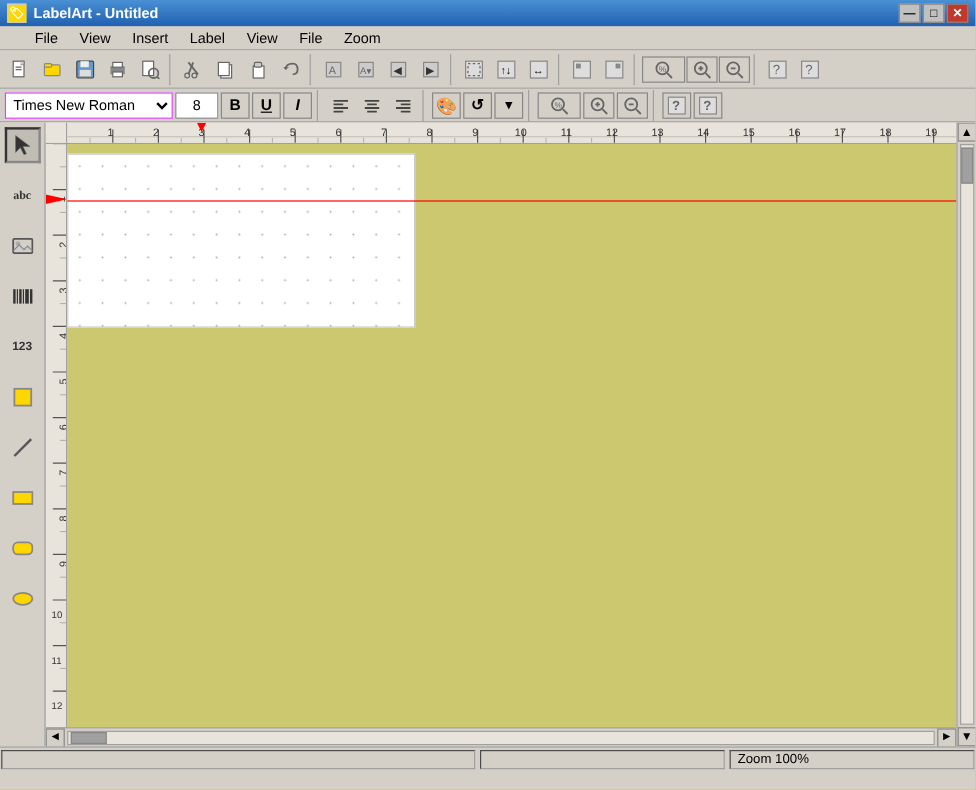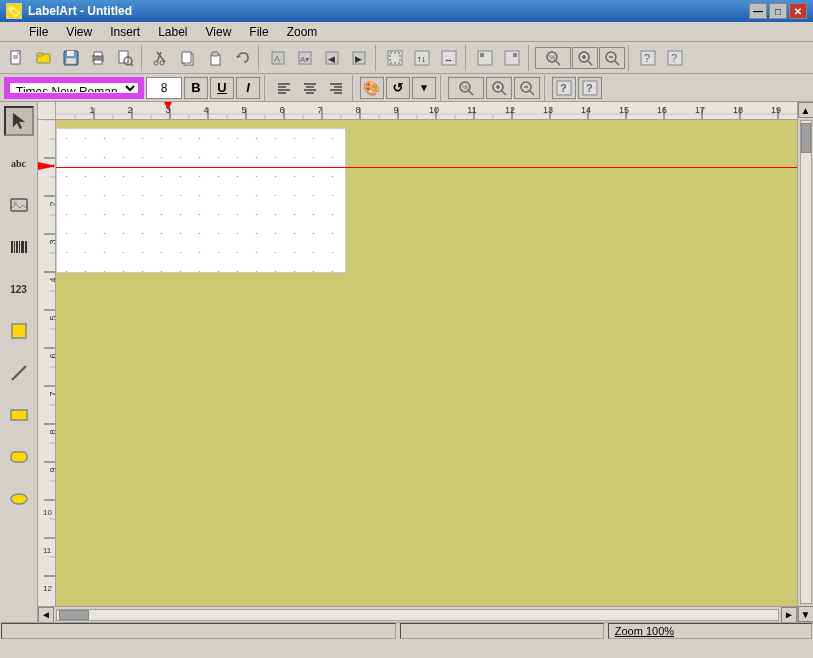--- a/index.html
+++ b/index.html
@@ -71,21 +71,21 @@
       background: #d4d0c8;
       border-bottom: 1px solid #a0a0a0;
       height: 28px;
       display: flex;
       align-items: center;
       padding: 2px 4px;
       gap: 2px;
     }
     #font-select {
       height: 22px; width: 140px; font-size: 12px;
-      border: 6px solid #d946ef; background: white; padding: 1px 2px;
+      border: 1px solid #d946ef; background: white; padding: 1px 2px;
     }
     #font-size {
       height: 22px; width: 36px; font-size: 12px;
       border: 1px solid #888; background: white; padding: 1px 2px; text-align: center;
     }
     .fmt-btn {
       width: 24px; height: 22px;
       background: #d4d0c8;
       border: 1px solid #888;
       display: flex; align-items: center; justify-content: center;
@@ -721,20 +721,20 @@
         <div class="scroll-arrow" style="width:16px;height:16px;background:#d4d0c8;border:1px solid #888;display:flex;align-items:center;justify-content:center;font-size:10px;cursor:pointer;">▲</div>
         <div id="vscroll-track" style="flex:1;width:12px;background:#e8e4dc;border:1px solid #a0a0a0;margin:2px;position:relative;">
           <div class="vscroll-thumb"></div>
         </div>
         <div class="scroll-arrow" style="width:16px;height:16px;background:#d4d0c8;border:1px solid #888;display:flex;align-items:center;justify-content:center;font-size:10px;cursor:pointer;">▼</div>
       </div>
     </div>
   </div>
 </div>
 
-<div id="statusbar" style="height:20px; background:#d4d0c8; border-top:1px solid #a0a0a0; display:flex; align-items:flex-start; padding:0 1px; gap:4px;text-decoration:underline;">
+<div id="statusbar" style="height:20px; background:#d4d0c8; border-top:1px solid #a0a0a0; display:flex; align-items:center; padding:0 1px; gap:4px;">
   <div class="status-section" style="flex:2;"></div>
   <div class="status-section" style="flex:1;"></div>
   <div class="status-section" style="flex:1;">
     <span>Zoom 100%</span>
     <span style="color:blue; margin-left:4px;margin-top:37px;">W100</span>
   </div>
 </div>
 
 </body></html>

